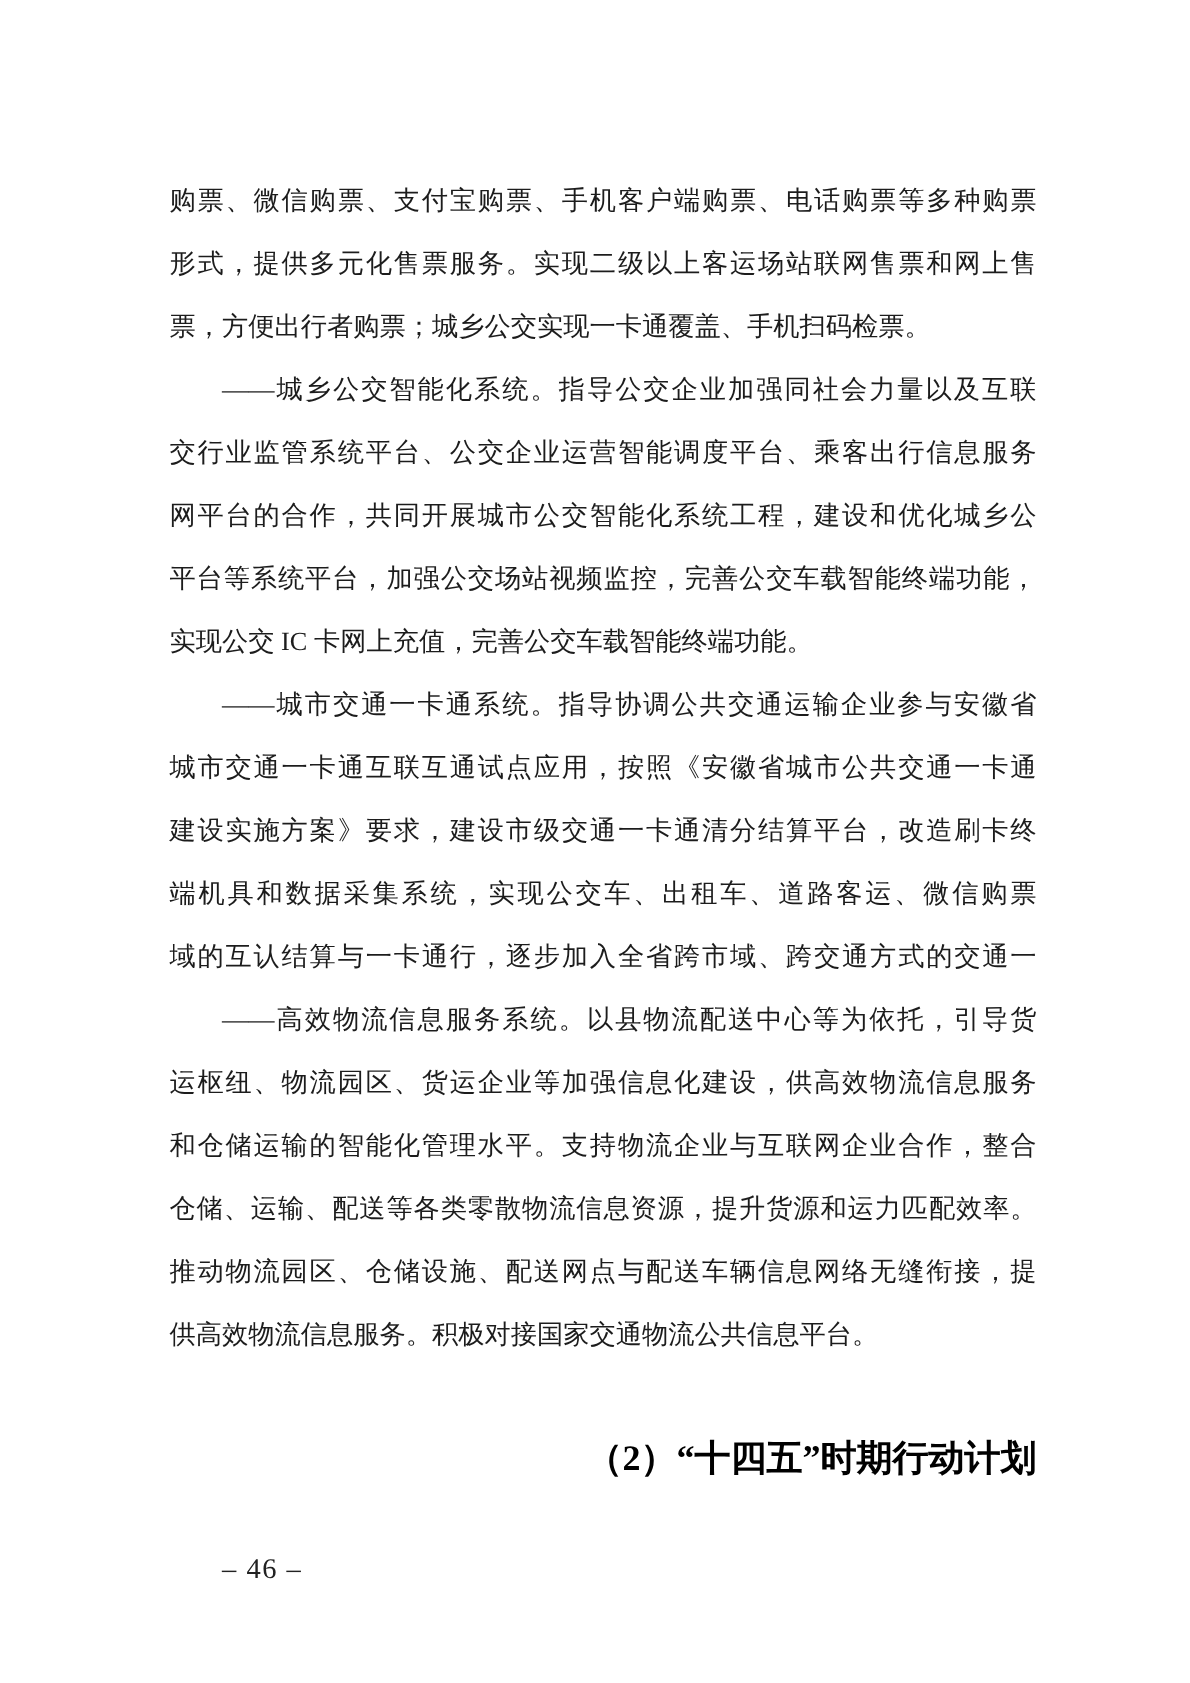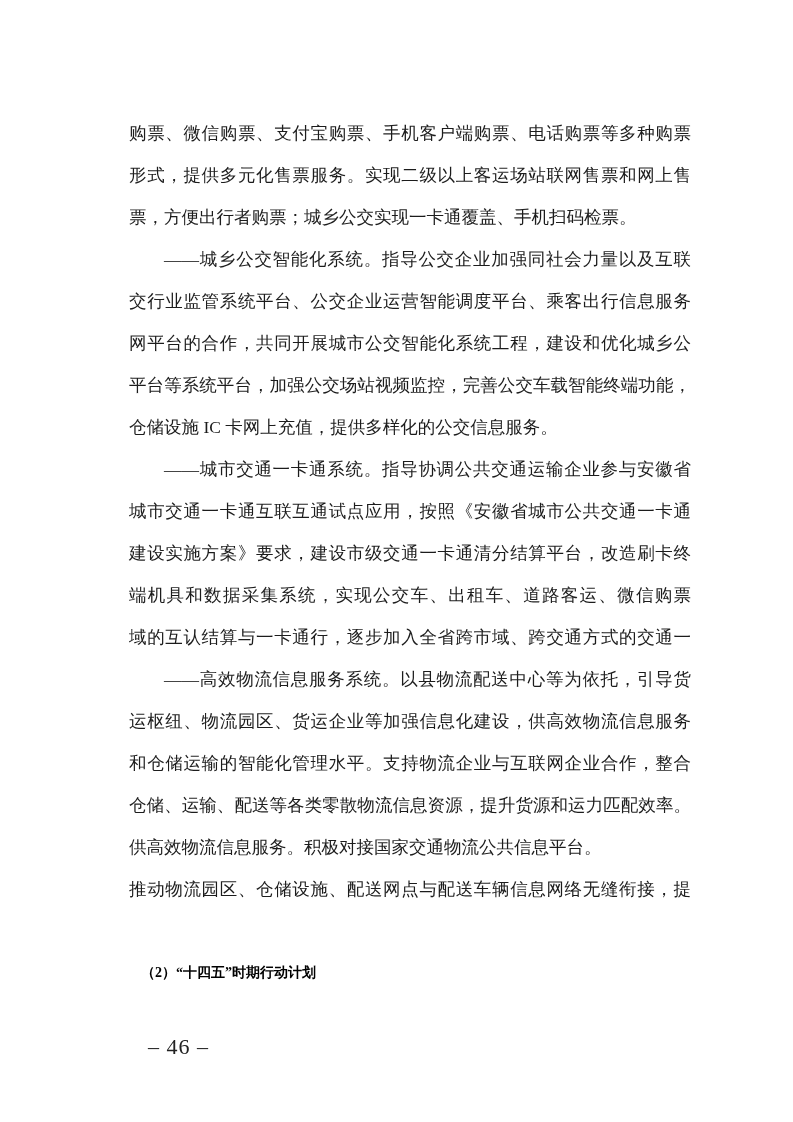--- a/index.html
+++ b/index.html
@@ -20,79 +20,79 @@
   }
   .para { margin: 0; padding: 0; }
   .line {
     height: 42px;
     line-height: 42px;
     font-size: 17.5px;
     white-space: nowrap;
     text-align: justify;
     text-align-last: justify;
     text-justify: inter-character;
-    margin-left: 16px;
   }
   .line.lastline {
     text-align-last: left;
     white-space: nowrap;
   }
   .para.indented .line.firstline { text-indent: 2em; }
   .heading {
     position: absolute;
     left: 113px;
     top: 952px;
     width: 578px;
     height: 42px;
     line-height: 42px;
-    font-size: 14px;
+    font-size: 24px;
     font-weight: 700;
     text-indent: 2em;
     color: #000000;
     white-space: nowrap;
+    text-align: right;
   }
   .footer {
     position: absolute;
     left: 148px;
     top: 1026px;
     height: 42px;
     line-height: 42px;
-    font-size: 22px;
+    font-size: 19px;
     letter-spacing: 1px;
     color: #222222;
   }
 </style>
 </head>
 <body>
 
 <div class="page" style="background: rgb(255, 255, 255); color: rgb(28, 28, 28);">
   <div class="body-text" id="doc-body">
       <div class="para">
         <div class="line firstline">购票、微信购票、支付宝购票、手机客户端购票、电话购票等多种购票</div>
         <div class="line">形式，提供多元化售票服务。实现二级以上客运场站联网售票和网上售</div>
         <div class="line lastline">票，方便出行者购票；城乡公交实现一卡通覆盖、手机扫码检票。</div>
       </div>
       <div class="para indented">
         <div class="line firstline">——城乡公交智能化系统。指导公交企业加强同社会力量以及互联</div>
         <div class="line">交行业监管系统平台、公交企业运营智能调度平台、乘客出行信息服务</div>
         <div class="line">网平台的合作，共同开展城市公交智能化系统工程，建设和优化城乡公</div>
         <div class="line">平台等系统平台，加强公交场站视频监控，完善公交车载智能终端功能，</div>
-        <div class="line lastline">仓储设施 IC 卡网上充值，提供多样化的公交信息服务。</div>
+        <div class="line lastline">实现公交 IC 卡网上充值，完善公交车载智能终端功能。</div>
       </div>
       <div class="para indented">
         <div class="line firstline">——城市交通一卡通系统。指导协调公共交通运输企业参与安徽省</div>
         <div class="line">城市交通一卡通互联互通试点应用，按照《安徽省城市公共交通一卡通</div>
         <div class="line">建设实施方案》要求，建设市级交通一卡通清分结算平台，改造刷卡终</div>
         <div class="line">端机具和数据采集系统，实现公交车、出租车、道路客运、微信购票</div>
         <div class="line">域的互认结算与一卡通行，逐步加入全省跨市域、跨交通方式的交通一</div>
       </div>
       <div class="para indented">
         <div class="line firstline">——高效物流信息服务系统。以县物流配送中心等为依托，引导货</div>
         <div class="line">运枢纽、物流园区、货运企业等加强信息化建设，供高效物流信息服务</div>
         <div class="line">和仓储运输的智能化管理水平。支持物流企业与互联网企业合作，整合</div>
         <div class="line">仓储、运输、配送等各类零散物流信息资源，提升货源和运力匹配效率。</div>
+        <div class="line">推动物流园区、仓储设施、配送网点与配送车辆信息网络无缝衔接，提</div>
         <div class="line lastline">供高效物流信息服务。积极对接国家交通物流公共信息平台。</div>
-        <div class="line">推动物流园区、仓储设施、配送网点与配送车辆信息网络无缝衔接，提</div>
       </div>
     </div>
   <div class="heading" style="color: rgb(0, 0, 0);">（2）“十四五”时期行动计划</div>
   <div class="footer">– 46 –</div>
 </div>
 
 </body></html>

